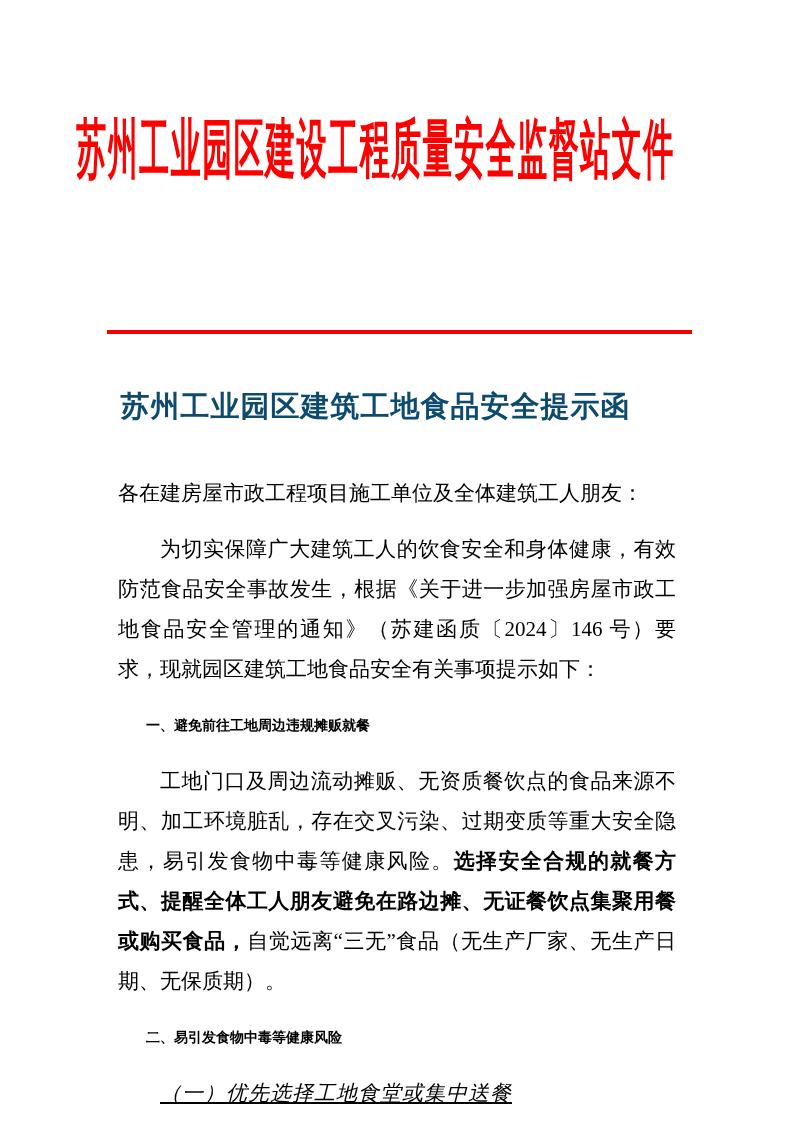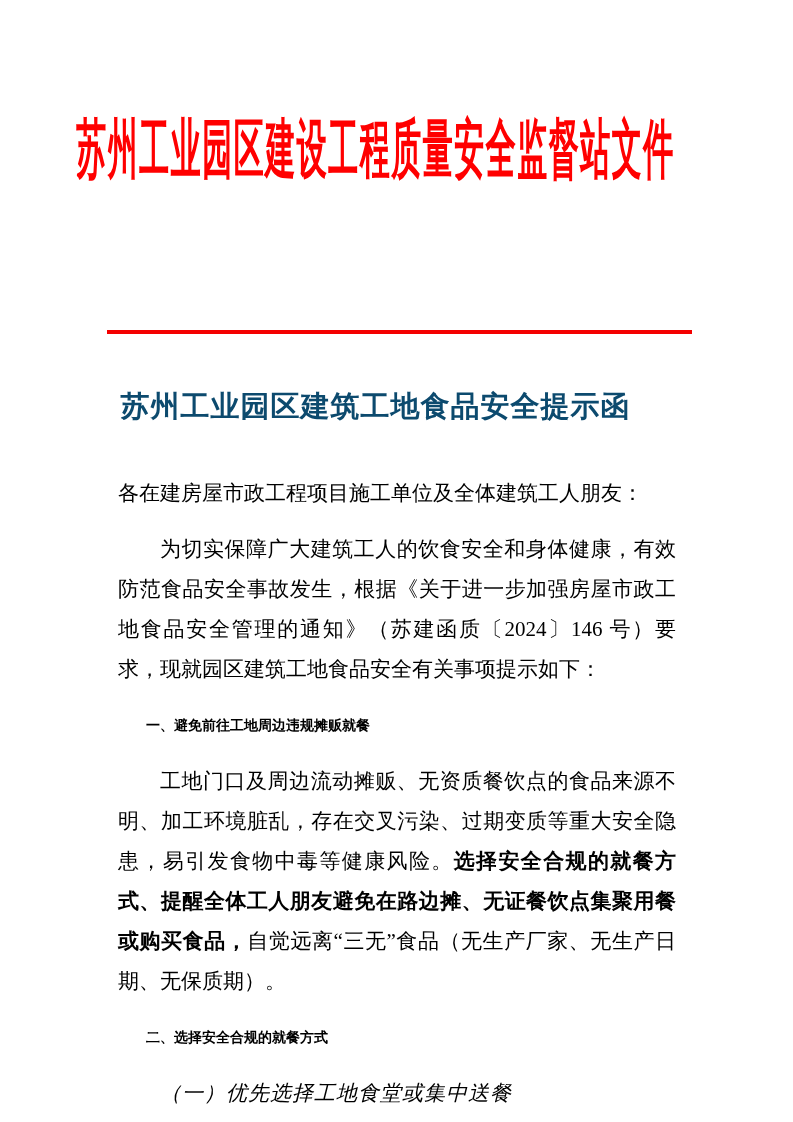--- a/index.html
+++ b/index.html
@@ -74,20 +74,21 @@
     text-indent: 2em;
   }
   .section-heading {
     font-family: "Liberation Sans", "DejaVu Sans", sans-serif;
     font-weight: bold;
     font-size: 14px;
   }
   .sub-heading {
     font-style: italic;
     letter-spacing: 1px;
+    text-decoration: underline;
   }
   .bold-run {
     font-family: "Liberation Sans", "DejaVu Sans", sans-serif;
     font-weight: bold;
   }
   .item-number {
     font-family: "Liberation Sans", "DejaVu Sans", sans-serif;
     font-size: 20px;
   }
 </style>
@@ -105,20 +106,20 @@
   <div class="body-text">
 
     <p>各在建房屋市政工程项目施工单位及全体建筑工人朋友：</p>
 
     <p class="indent">为切实保障广大建筑工人的饮食安全和身体健康，有效防范食品安全事故发生，根据《关于进一步加强房屋市政工地食品安全管理的通知》（苏建函质〔2024〕146 号）要求，现就园区建筑工地食品安全有关事项提示如下：</p>
 
     <p class="indent section-heading">一、避免前往工地周边违规摊贩就餐</p>
 
     <p class="indent"><span>工地门口及周边流动摊贩、无资质餐饮点的食品来源不明、加工环境脏乱，存在交叉污染、过期变质等重大安全隐患，易引发食物中毒等健康风险。</span><span class="bold-run">选择安全合规的就餐方式、提醒全体工人朋友避免在路边摊、无证餐饮点集聚用餐或购买食品，</span><span>自觉远离“三无”食品（无生产厂家、无生产日期、无保质期）。</span></p>
 
-    <p class="indent section-heading">二、选择安全合规的就餐方式</p>
+    <p class="indent section-heading">二、易引发食物中毒等健康风险</p>
 
     <p class="indent sub-heading">（一）优先选择工地食堂或集中送餐</p>
 
 
   </div>
 
 </div>
 
 </body></html>

